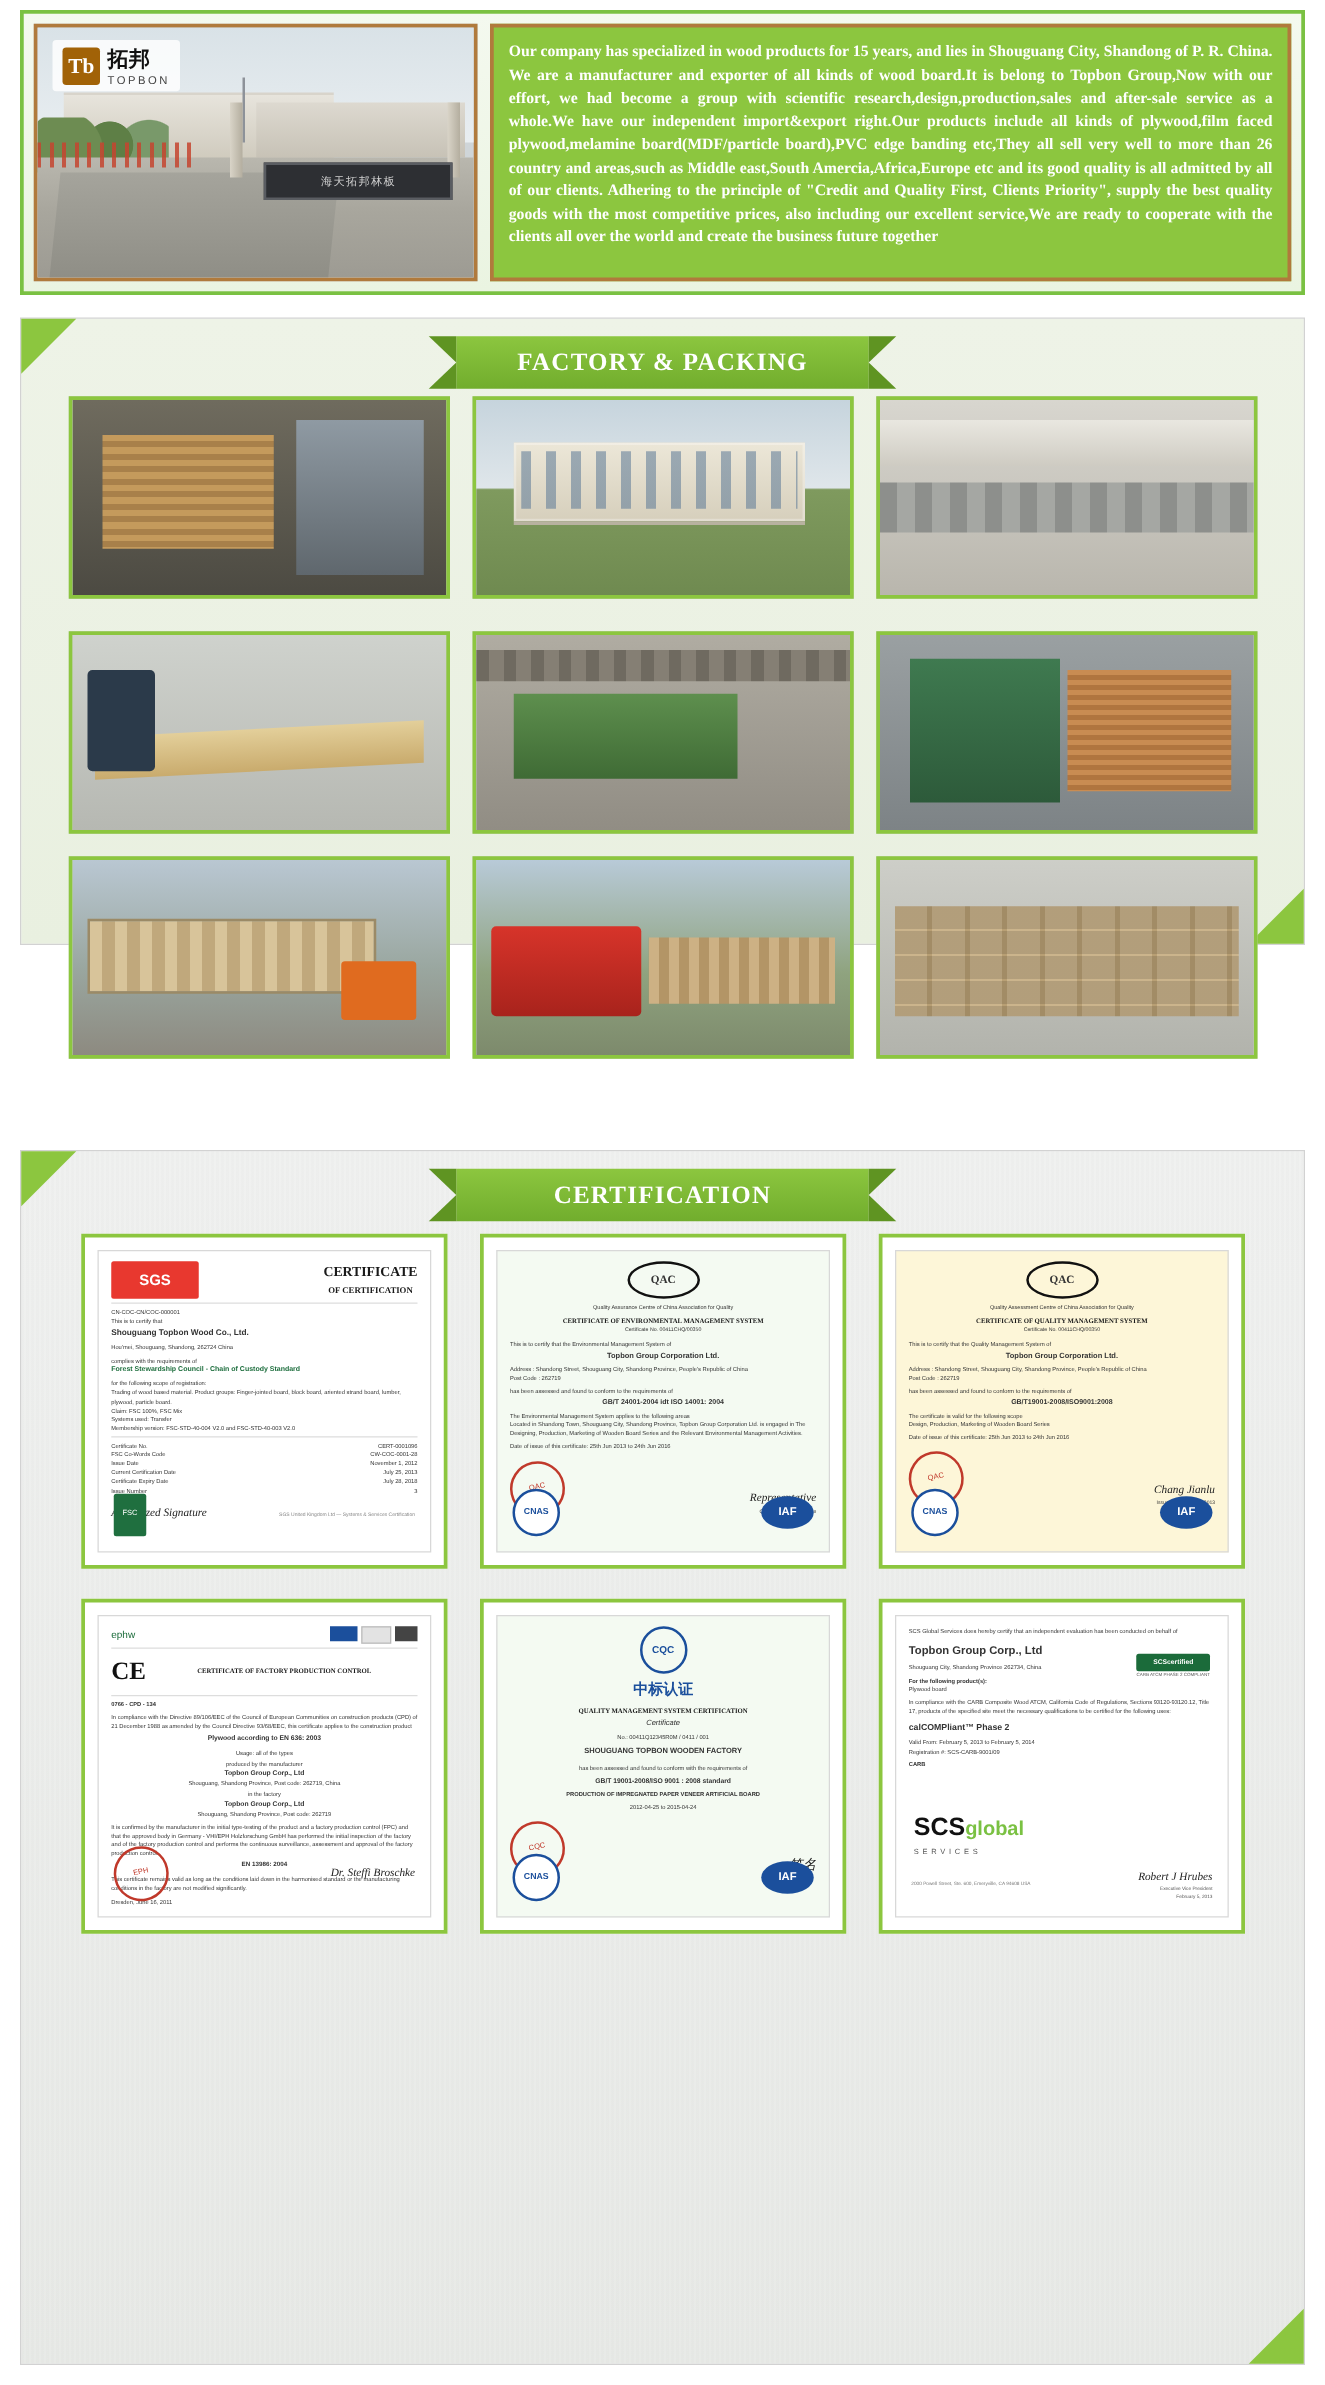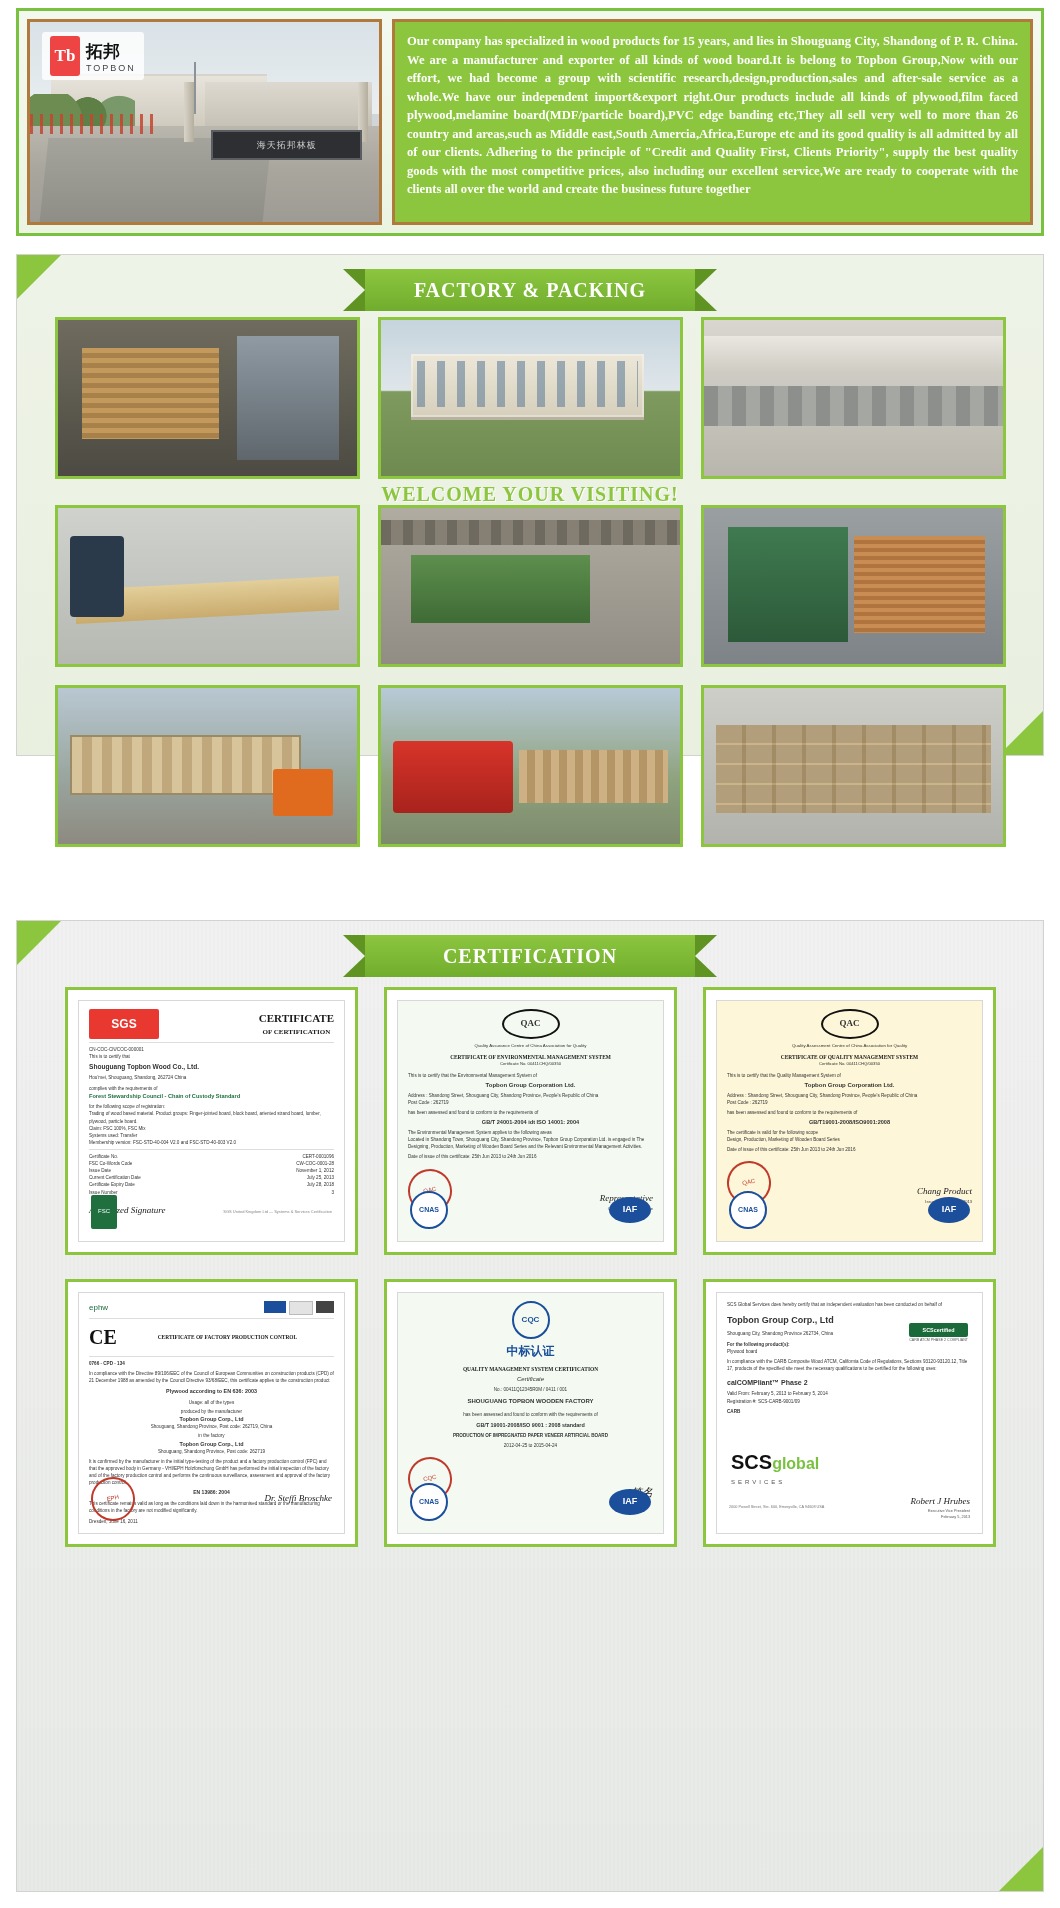--- a/index.html
+++ b/index.html
@@ -93,22 +93,22 @@
     left: 12px;
     top: 10px;
     display: flex;
     align-items: center;
     gap: 6px;
     background: rgba(255,255,255,0.82);
     padding: 4px 8px;
     border-radius: 3px;
   }
   .logo-mark {
-    width: 30px; height: 40px;
-    background: #ef4444;
+    width: 30px; height: 30px;
+    background: #a16207;
     color: #fff;
     font-weight: bold;
     font-size: 17px;
     display:flex; align-items:center; justify-content:center;
     border-radius: 3px;
     font-family: "Liberation Serif", serif;
     text-align: center;
   }
   .logo-cn { font-size: 17px; font-weight: bold; color:#111; }
   .logo-en { font-size: 9px; color:#444; letter-spacing:2px; display:block; text-align:center;}
@@ -392,21 +392,20 @@
         <div class="sc sc-1"></div>
       </div>
     <div class="photo">
         <div class="sc sc-2"></div>
       </div>
     <div class="photo">
         <div class="sc sc-3"></div>
       </div>
   </div>
 
-  <div class="welcome">WELCOME  YOUR VISITING!</div>
 
   <div class="photo-grid" style="top:250px">
     <div class="photo">
         <div class="sc sc-4"></div>
       </div>
     <div class="photo">
         <div class="sc sc-5"></div>
       </div>
     <div class="photo">
         <div class="sc sc-6"></div>
@@ -525,21 +524,21 @@
         <div>Address : Shandong Street, Shouguang City, Shandong Province, People's Republic of China</div>
         <div>Post Code : 262719</div>
         <div style="margin-top:3px">has been assessed and found to conform to the requirements of</div>
         <div style="font-size:5.6px;font-weight:bold;text-align:center;margin:2px 0">GB/T19001-2008/ISO9001:2008</div>
         <div>The certificate is valid for the following scope</div>
         <div>Design, Production, Marketing of Wooden Board Series</div>
         <div style="margin-top:3px">Date of issue of this certificate: 25th Jun 2013 to 24th Jun 2016</div>
         <div class="cert-row" style="margin-top:8px;align-items:flex-end">
           <div class="seal">QAC</div>
           <div style="text-align:right">
-            <div class="sig">Chang Product</div>
+            <div class="sig">Chang Jianlu</div>
             <div style="font-size:4px">Issue Date: 25th Jun 2013</div>
           </div>
         </div>
         <div class="cert-footer-row">
           <div class="badge-round">CNAS</div>
           <div class="badge-oval">IAF</div>
         </div>
       </div>
     </div>
 

